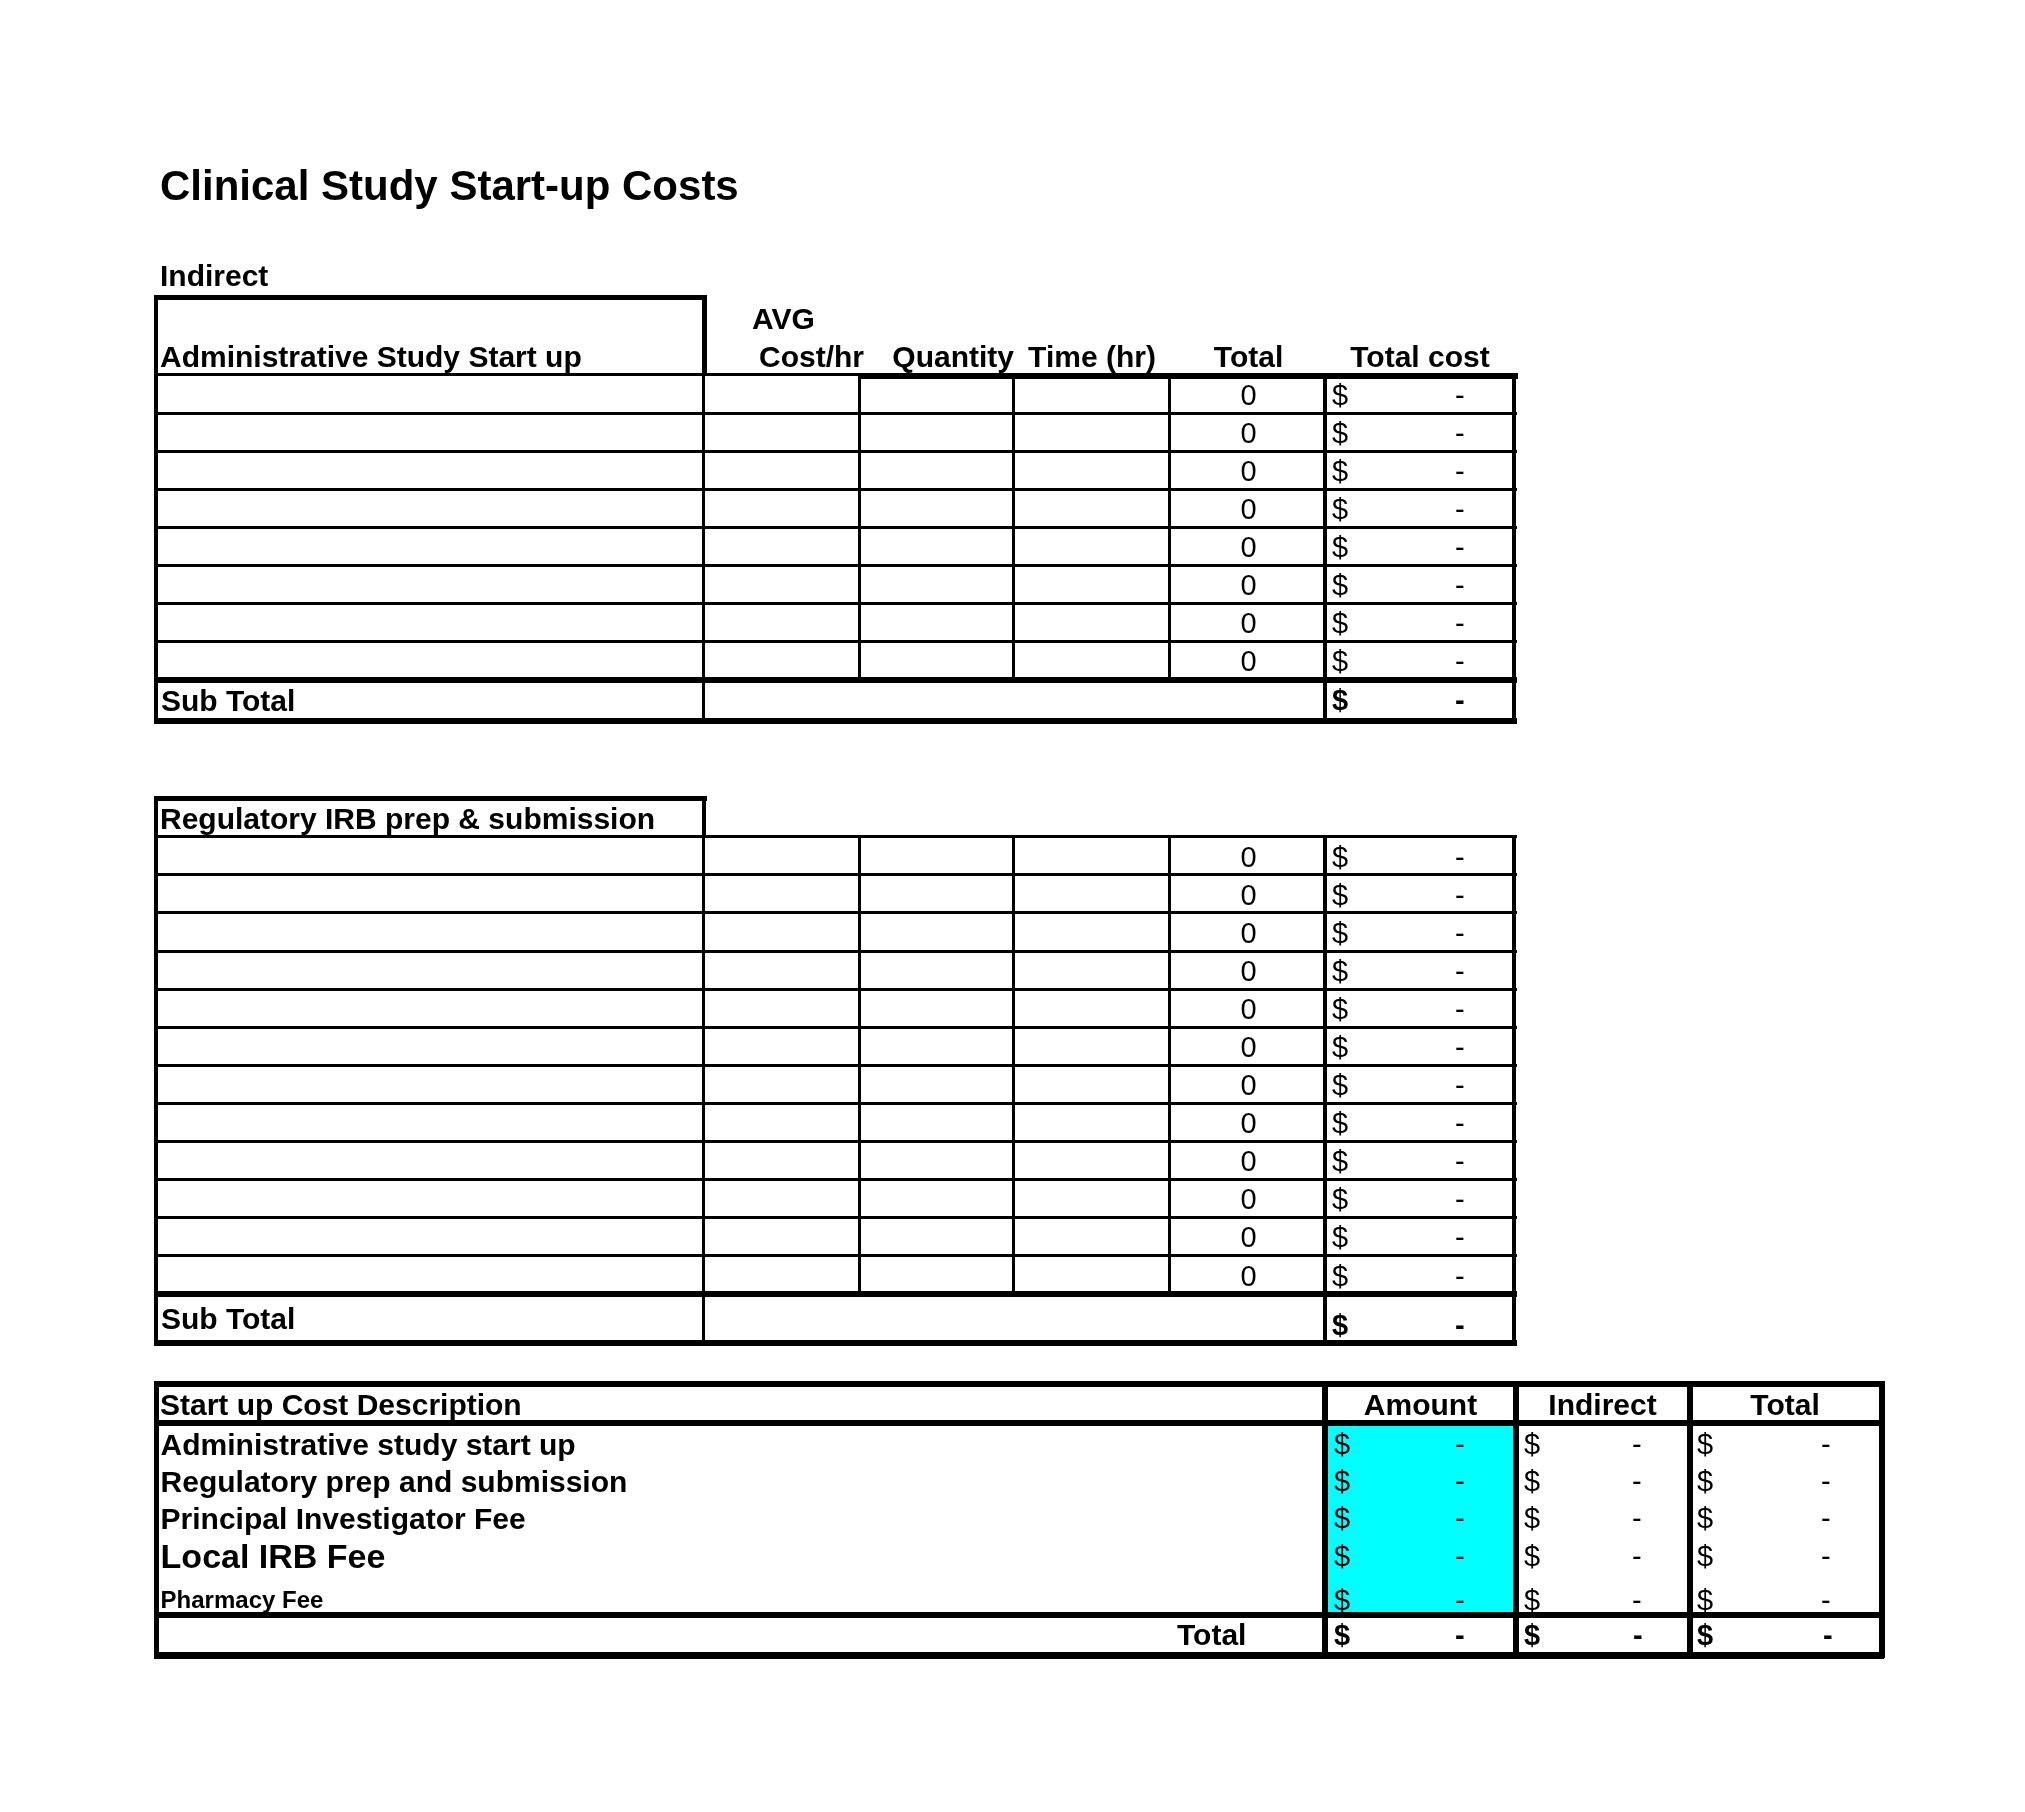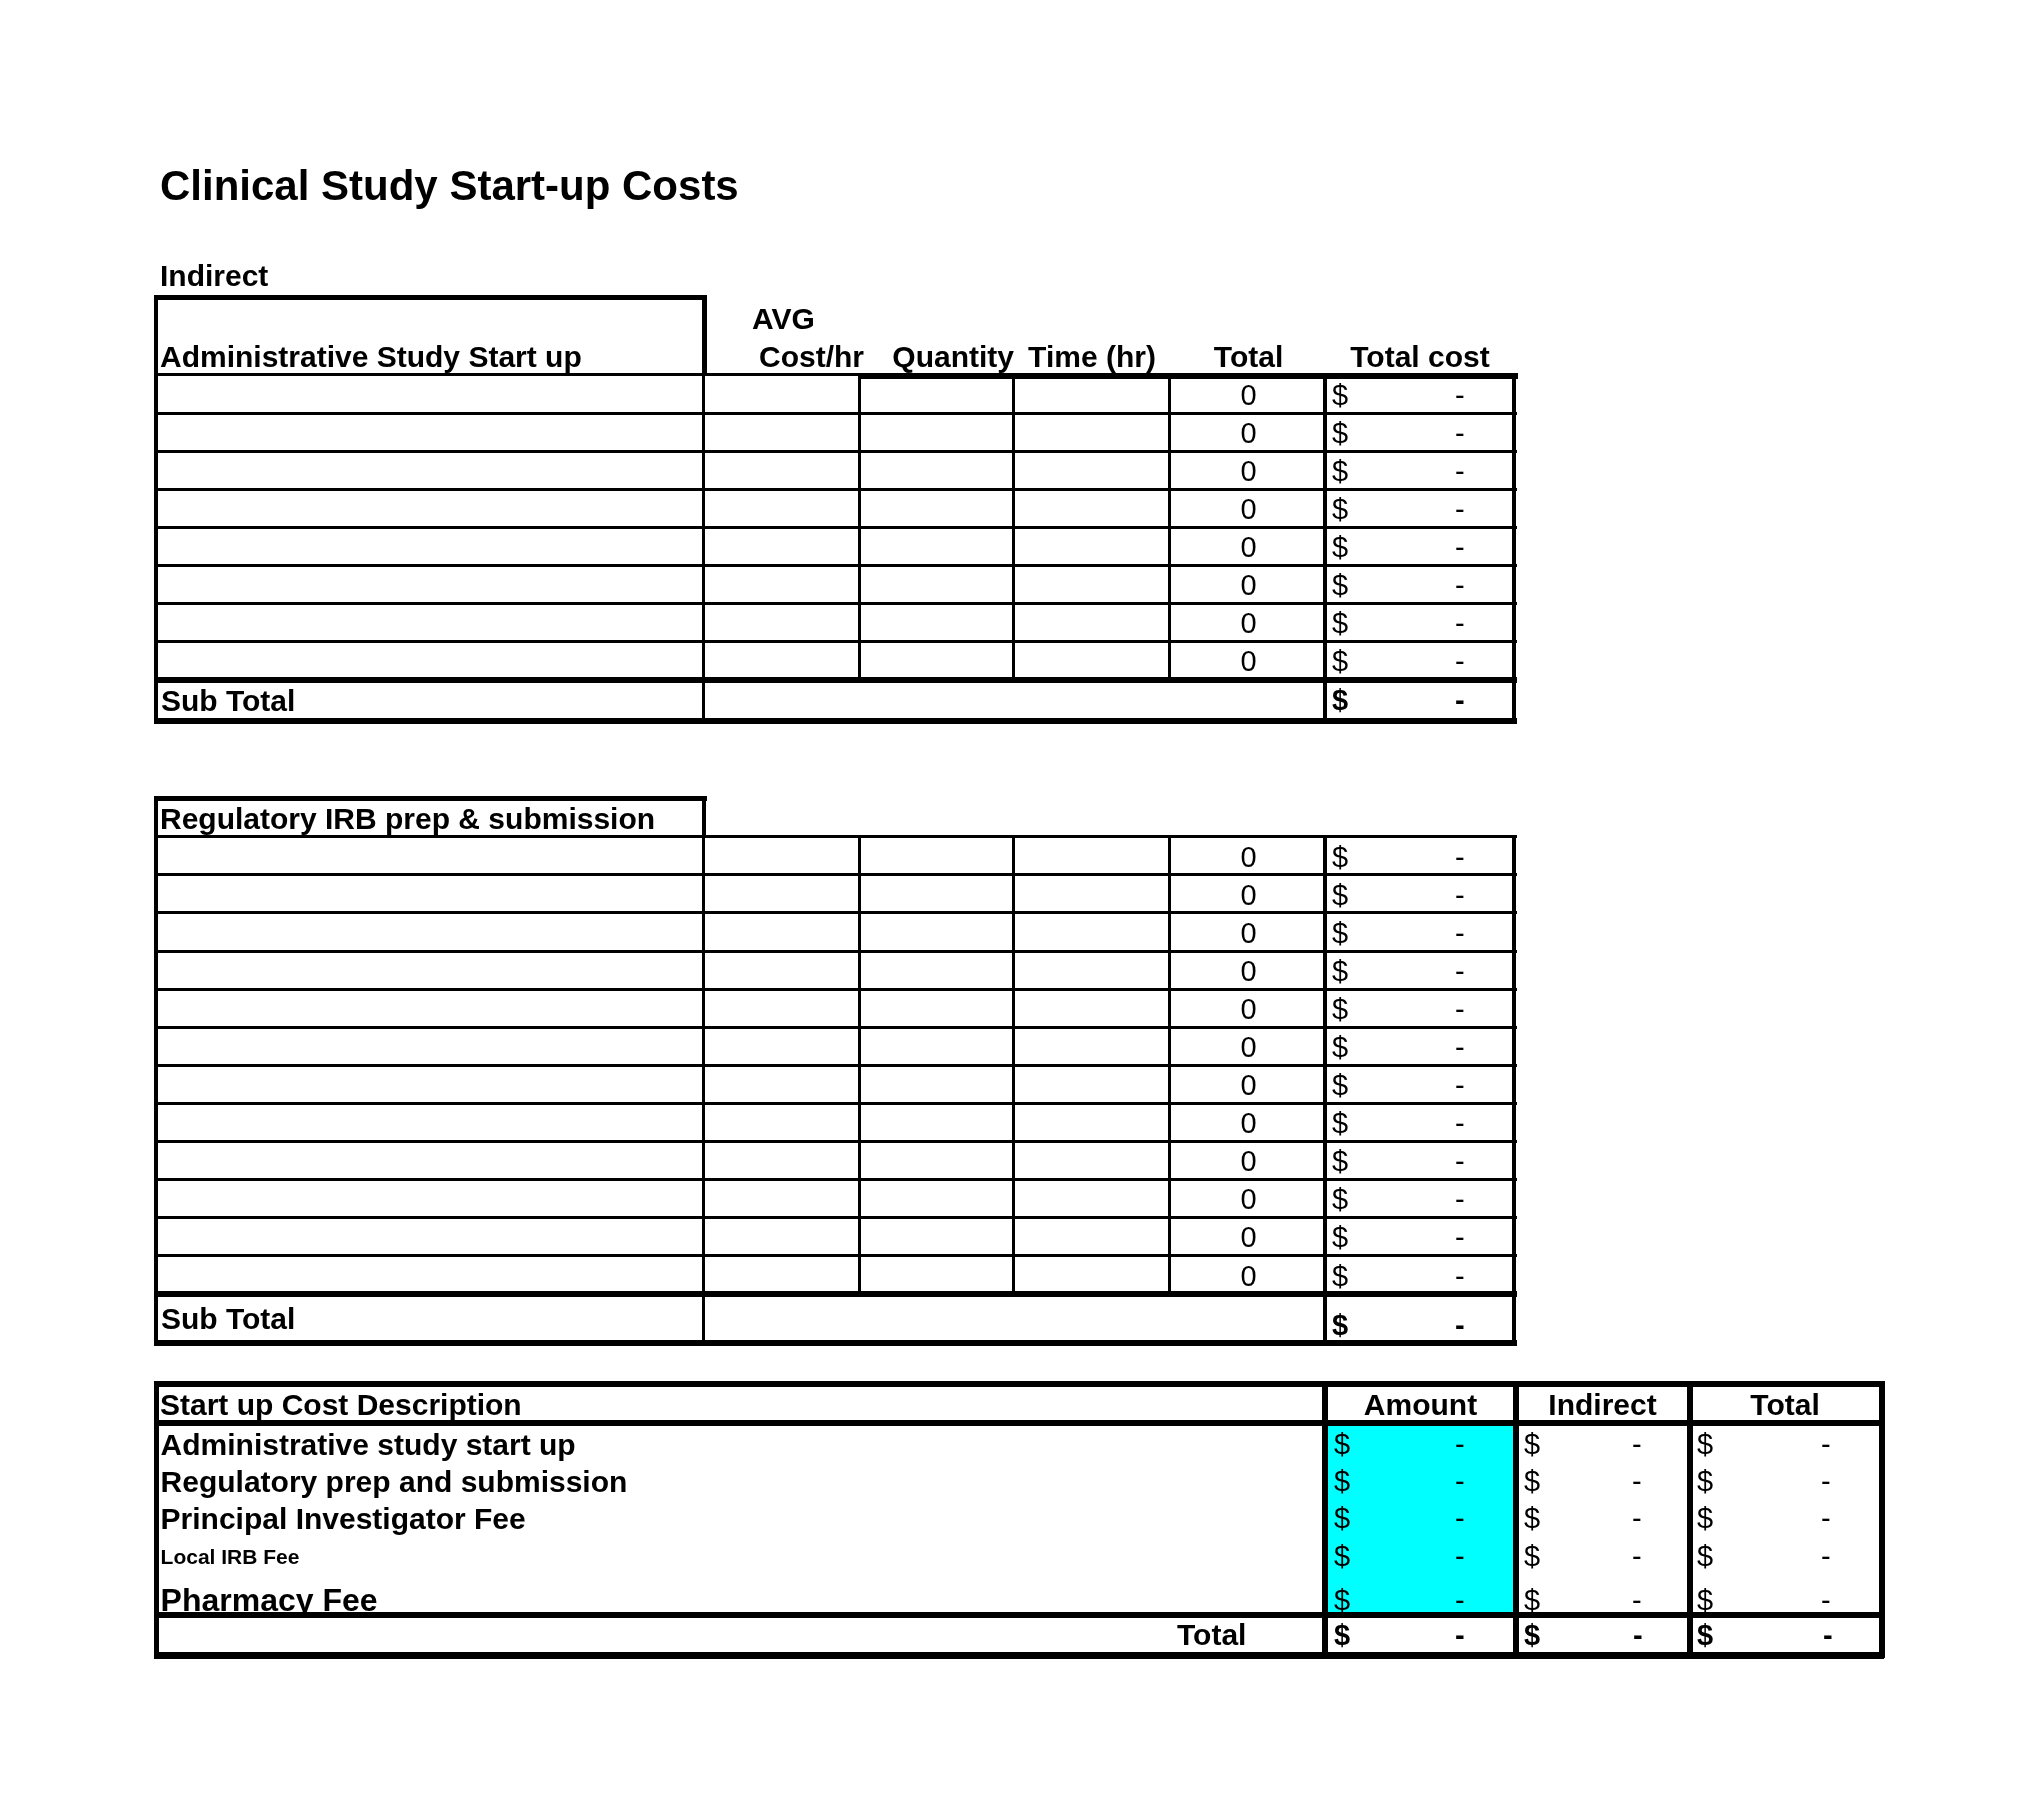--- a/index.html
+++ b/index.html
@@ -270,30 +270,30 @@
   <div class="abs" style="left:159px; top:1500px; width:1720px; height:37px;">
     <div class="c bold" style="left:1.6px; font-size:30px;">Principal Investigator Fee</div>
     <div class="c dollar" style="left:1175px;">$</div>
     <div class="c dash" style="left:1296px;">-</div>
     <div class="c dollar" style="left:1365px;">$</div>
     <div class="c dash" style="left:1473px;">-</div>
     <div class="c dollar" style="left:1538px;">$</div>
     <div class="c dash" style="left:1662px;">-</div>
   </div>
   <div class="abs" style="left:159px; top:1538px; width:1720px; height:37px;">
-    <div class="c bold" style="left:1.6px; font-size:21px;">Local IRB Fee</div>
+    <div class="c bold" style="left:1.6px; font-size:34px;">Local IRB Fee</div>
     <div class="c dollar" style="left:1175px;">$</div>
     <div class="c dash" style="left:1296px;">-</div>
     <div class="c dollar" style="left:1365px;">$</div>
     <div class="c dash" style="left:1473px;">-</div>
     <div class="c dollar" style="left:1538px;">$</div>
     <div class="c dash" style="left:1662px;">-</div>
   </div>
   <div class="abs" style="left:159px; top:1575px; width:1720px; height:37px;">
-    <div class="c bold" style="left:1.6px; font-size:32px; padding-top:6.5px;">Pharmacy Fee</div>
+    <div class="c bold" style="left:1.6px; font-size:24px; padding-top:6.5px;">Pharmacy Fee</div>
     <div class="c dollar" style="left:1175px; padding-top:6.5px;">$</div>
     <div class="c dash" style="left:1296px; padding-top:6.5px;">-</div>
     <div class="c dollar" style="left:1365px; padding-top:6.5px;">$</div>
     <div class="c dash" style="left:1473px; padding-top:6.5px;">-</div>
     <div class="c dollar" style="left:1538px; padding-top:6.5px;">$</div>
     <div class="c dash" style="left:1662px; padding-top:6.5px;">-</div>
   </div>
 
   <div class="abs" style="left:159px; top:1618px; width:1720px; height:34px;">
     <div class="c bold" style="left:1018px; font-size:30px;">Total</div>

